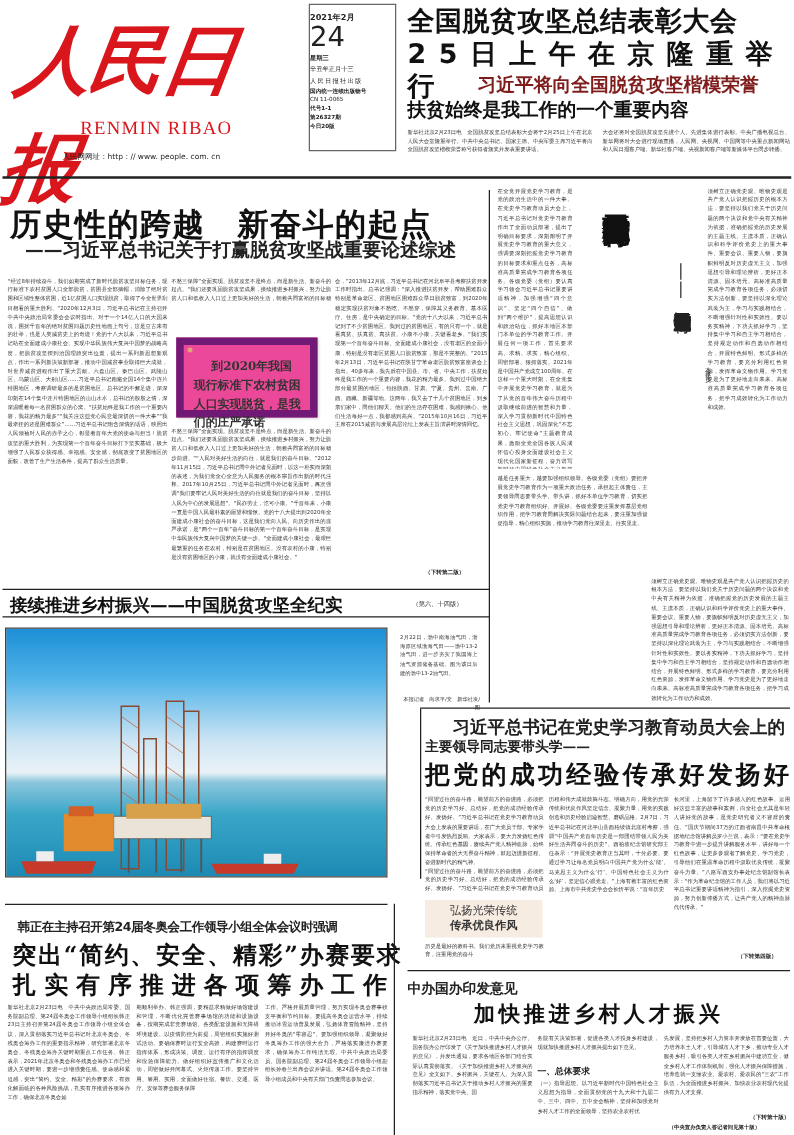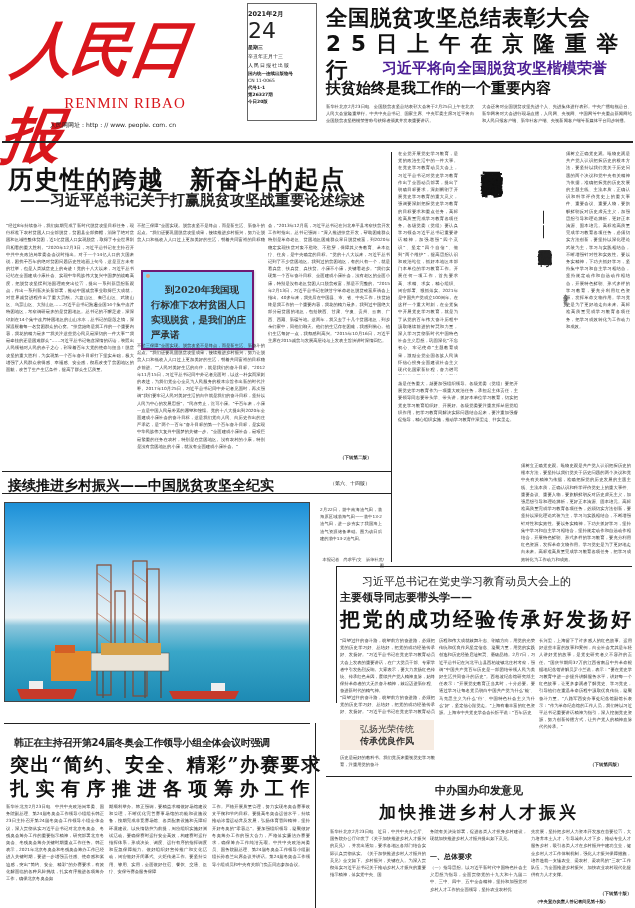--- a/index.html
+++ b/index.html
@@ -11,21 +11,21 @@
 .rule{position:absolute;background:#222}
 
 #logo{left:14px;top:6px;width:215px;height:86px;color:#d9161c;font-family:"DejaVu Serif","Liberation Serif",serif;font-size:60px;font-style:italic;font-weight:bold;letter-spacing:-2px;line-height:86px;transform:skewX(-8deg)}
 #renmin{left:60px;top:95px;width:130px;font-family:"Liberation Serif","DejaVu Serif",serif;color:#d9161c;font-size:15px;letter-spacing:1px;text-align:center}
 #url{left:50px;top:121px;font-size:6px;color:#222}
 #datebox{left:247px;top:3px;width:70px;height:118px;border:1.5px solid #666;text-align:left;font-size:5px;line-height:9px;color:#222}
 #datebox .big{font-size:22px;line-height:24px;font-weight:normal}
 #datebox .ym{font-size:6.5px;margin-top:6px;font-weight:bold}
 #headline1{left:326px;top:5px;width:305px;font-size:21.5px;font-weight:bold;line-height:26px;color:#111;letter-spacing:0.5px}
 #headline2{left:326px;top:31px;width:305px;font-size:21.5px;font-weight:bold;line-height:26px;color:#111;letter-spacing:10px}
-#sub1{left:382px;top:58px;width:250px;font-size:15px;font-weight:bold;line-height:20px;color:#4c1d95}
+#sub1{left:382px;top:58px;width:250px;font-size:15px;font-weight:bold;line-height:20px;color:#7f1d1d}
 #sub2{left:326px;top:78px;width:250px;font-size:15px;font-weight:bold;line-height:20px;color:#111}
 
 .h-big{font-weight:bold;color:#111}
 </style>
 </head>
 <body>
 
 <div id="logo" class="abs">人民日报</div>
 <div id="renmin" class="abs">RENMIN RIBAO</div>
 <div id="url" class="abs">人民网网址：http：// www. people. com. cn</div>
@@ -51,21 +51,21 @@
 <div class="abs txt" style="left:482px;top:103px;width:150px;height:36px">大会还将对全国脱贫攻坚先进个人、先进集体进行表彰。中央广播电视总台、新华网将对大会进行现场直播，人民网、央视网、中国网等中央重点新闻网站和人民日报客户端、新华社客户端、央视新闻客户端等新媒体平台同步转播。</div>
 
 <div class="rule" style="left:2px;top:141px;width:631px;height:1.5px"></div>
 
 <div class="abs h-big" style="left:8px;top:164px;width:380px;font-size:25px;line-height:32px;letter-spacing:1px">历史性的跨越　新奋斗的起点</div>
 <div class="abs serif" style="left:20px;top:190px;width:300px;font-size:15px;line-height:20px;font-weight:bold;color:#222;white-space:nowrap">——习近平总书记关于打赢脱贫攻坚战重要论述综述</div>
 
 <div class="abs txt" style="left:6px;top:222px;width:128px;height:248px">“经过8年持续奋斗，我们如期完成了新时代脱贫攻坚目标任务，现行标准下农村贫困人口全部脱贫，贫困县全部摘帽，消除了绝对贫困和区域性整体贫困，近1亿贫困人口实现脱贫，取得了令全世界刮目相看的重大胜利。”2020年12月3日，习近平总书记在主持召开中共中央政治局常委会会议时指出。对于一个14亿人口的大国来说，困扰千百年的绝对贫困问题历史性地画上句号，这是亘古未有的壮举，也是人类減贫史上的奇迹！党的十八大以来，习近平总书记站在全面建成小康社会、实现中华民族伟大复兴中国梦的战略高度，把脱贫攻坚摆到治国理政突出位置，提出一系列新思想新观点，作出一系列新决策新部署，推动中国减贫事业取得巨大成就，对世界减贫进程作出了重大贡献。六盘山区、秦巴山区、武陵山区、乌蒙山区、大别山区……习近平总书记跑遍全国14个集中连片特困地区，考察调研最多的是贫困地区。总书记的不懈足迹，深深印刻在14个集中连片特困地区的山山水水，总书记的殷殷之情，深深温暖着每一名贫困群众的心窝。“扶贫始终是我工作的一个重要内容，我花的精力最多”“我关注这些党心民意最深切的一件大事”“我最牵挂的还是困难群众”……习近平总书记饱含深情的话语，映照出人民领袖对人民的赤子之心，彰显着百年大党的使命与担当！脱贫攻坚的重大胜利，为实现第一个百年奋斗目标打下坚实基础，极大增强了人民群众获得感、幸福感、安全感，彻底改变了贫困地区的面貌，改善了生产生活条件，提高了群众生活质量。</div>
 <div class="abs txt" style="left:137px;top:222px;width:128px;height:22px">不愁三保障”全面实现。脱贫攻坚不是终点，而是新生活、新奋斗的起点。“我们还要巩固脱贫攻坚成果，接续推进乡村振兴，努力让脱贫人口和低收入人口过上更加美好的生活，朝着共同富裕的目标稳步前进。”“人民对美好生活的向往，就是我们的奋斗目标。”2012年11月15日，习近平总书记同中外记者见面时，以这一朴实而深刻的表述，为我们党全心全意为人民服务的根本宗旨作出新的时代注释。2017年10月25日，习近平总书记同中外记者见面时，再次强调“我们要牢记人民对美好生活的向往就是我们的奋斗目标，坚持以人民为中心的发展思想”。“民亦劳止，汔可小康。”千百年来，小康一直是中国人民最朴素的愿望和憧憬。党的十八大提出到2020年全面建成小康社会的奋斗目标，这是我们党向人民、向历史作出的庄严承诺，是“两个一百年”奋斗目标的第一个百年奋斗目标，是实现中华民族伟大复兴中国梦的关键一步。“全面建成小康社会，最艰巨最繁重的任务在农村，特别是在贫困地区。没有农村的小康，特别是没有贫困地区的小康，就没有全面建成小康社会。”</div>
 
-<div class="abs" style="left:141px;top:270px;width:113px;height:80px;background:#7dd3fc;border:2px solid #701a75;box-shadow:1px 1px 2px rgba(0,0,0,0.15)">
+<div class="abs" style="left:141px;top:270px;width:113px;height:64px;background:#ec4899;border:6px solid #701a75;box-shadow:1px 1px 2px rgba(0,0,0,0.15)">
   <div style="position:absolute;left:3px;top:2px;width:4px;height:4px;background:#e3a27a;border-radius:50%"></div>
   <div class="serif" style="padding:10px 6px 4px 8px;font-size:9.5px;line-height:15px;color:#333;font-weight:bold;text-indent:14px">到2020年我国现行标准下农村贫困人口实现脱贫，是我们的庄严承诺</div>
 </div>
 
 <div class="abs txt" style="left:137px;top:342px;width:128px;height:128px">不愁三保障”全面实现。脱贫攻坚不是终点，而是新生活、新奋斗的起点。“我们还要巩固脱贫攻坚成果，接续推进乡村振兴，努力让脱贫人口和低收入人口过上更加美好的生活，朝着共同富裕的目标稳步前进。”“人民对美好生活的向往，就是我们的奋斗目标。”2012年11月15日，习近平总书记同中外记者见面时，以这一朴实而深刻的表述，为我们党全心全意为人民服务的根本宗旨作出新的时代注释。2017年10月25日，习近平总书记同中外记者见面时，再次强调“我们要牢记人民对美好生活的向往就是我们的奋斗目标，坚持以人民为中心的发展思想”。“民亦劳止，汔可小康。”千百年来，小康一直是中国人民最朴素的愿望和憧憬。党的十八大提出到2020年全面建成小康社会的奋斗目标，这是我们党向人民、向历史作出的庄严承诺，是“两个一百年”奋斗目标的第一个百年奋斗目标，是实现中华民族伟大复兴中国梦的关键一步。“全面建成小康社会，最艰巨最繁重的任务在农村，特别是在贫困地区。没有农村的小康，特别是没有贫困地区的小康，就没有全面建成小康社会。”</div>
 <div class="abs txt" style="left:268px;top:222px;width:122px;height:242px">会，”2013年12月底，习近平总书记在河北阜平县考察扶贫开发工作时指出。总书记强调：“深入推进扶贫开发，帮助困难群众特别是革命老区、贫困地区困难群众早日脱贫致富，到2020年稳定实现扶贫对象不愁吃、不愁穿，保障其义务教育、基本医疗、住房，是中央确定的目标。”党的十八大以来，习近平总书记到了不少贫困地区。我到过的贫困地区，有的只有一个，就是看真贫、扶真贫、真扶贫。小康不小康，关键看老乡。“我们实现第一个百年奋斗目标、全面建成小康社会，没有老区的全面小康，特别是没有老区贫困人口脱贫致富，那是不完整的。”2015年2月13日，习近平总书记在陕甘宁革命老区脱贫致富座谈会上指出。40多年来，我先后在中国县、市、省、中央工作，扶贫始终是我工作的一个重要内容，我花的精力最多。我到过中国绝大部分最贫困的地区，包括陕西、甘肃、宁夏、贵州、云南、广西、西藏、新疆等地。这两年，我又去了十几个贫困地区，到乡亲们家中，同他们聊天。他们的生活存在困难，我感到揪心。他们生活每好一点，我都感到高兴。”2015年10月16日，习近平主席在2015减贫与发展高层论坛上发表主旨演讲时深情回忆。</div>
 <div class="abs" style="left:340px;top:455px;font-size:4.5px;font-weight:bold;color:#222">（下转第二版）</div>
 
 <div class="rule" style="left:391px;top:152px;width:1px;height:410px"></div>
 
@@ -121,21 +121,21 @@
     <path d="M164 188 L234 188 L230 196 L168 196 Z" fill="#c73a2a"></path>
     <rect x="206" y="180" width="14" height="8" fill="#eee"></rect>
   </svg>
 </div>
 
 <div class="abs txt" style="left:320px;top:506px;width:62px;height:50px;font-size:4.2px;line-height:7.2px">2月22日，渤中南海油气田，渤海原区域渤海气田——渤中13-2油气田，进一步夯实了我国海上油气资源储备基础。图为该日后建的渤中13-2油气田。</div>
 <div class="abs" style="left:322px;top:557px;width:62px;font-size:4.2px;line-height:6px;text-align:right;color:#333">本报记者　尚求平/文　新华社发/图</div>
 
 <div class="rule" style="left:336px;top:566px;width:296px;height:1.2px"></div>
 <div class="rule" style="left:336px;top:567px;width:1px;height:136px"></div>
-<div class="abs serif" style="left:362px;top:574px;width:270px;font-size:11px;line-height:16px;font-weight:normal;color:#222;white-space:nowrap">习近平总书记在党史学习教育动员大会上的</div>
+<div class="abs serif" style="left:362px;top:574px;width:270px;font-size:14px;line-height:16px;font-weight:bold;color:#222;white-space:nowrap">习近平总书记在党史学习教育动员大会上的</div>
 <div class="abs serif" style="left:340px;top:590px;width:270px;font-size:11px;line-height:16px;font-weight:bold;color:#222">主要领导同志要带头学——</div>
 <div class="abs h-big" style="left:340px;top:605px;width:292px;font-size:20px;line-height:28px;letter-spacing:2.6px;white-space:nowrap">把党的成功经验传承好发扬好</div>
 
 <div class="abs txt" style="left:340px;top:637px;width:95px;height:58px">“回望过往的奋斗路，眺望前方的奋进路，必须把党的历史学习好、总结好，把党的成功经验传承好、发扬好。”习近平总书记在党史学习教育动员大会上发表的重要讲话，在广大党员干部、专家学者中引发热烈反响。大家表示，要大力发扬红色传统、传承红色基因，赓续共产党人精神血脉，始终保持革命者的大无畏奋斗精神，鼓起迈进新征程、奋进新时代的精气神。</div>
 <div class="abs" style="left:340px;top:720px;width:94px;height:30px;background:#f7ece2;text-align:center;color:#333">
   <div class="serif" style="font-size:9px;line-height:12px;padding-top:3px;font-weight:normal">弘扬光荣传统</div>
   <div class="serif" style="font-size:9px;line-height:12px;font-weight:bold">传承优良作风</div>
 </div>
 <div class="abs txt" style="left:340px;top:694px;width:95px;height:22px">“回望过往的奋斗路，眺望前方的奋进路，必须把党的历史学习好、总结好，把党的成功经验传承好、发扬好。”习近平总书记在党史学习教育动员大会上发表的重要讲话，在广大党员干部、专家学者中引发热烈反响。大家表示，要大力发扬红色传统、传承红色基因，赓续共产党人精神血脉，始终保持革命者的大无畏奋斗精神，鼓起迈进新征程、奋进新时代的精气神。</div>
 <div class="abs txt" style="left:340px;top:754px;width:95px;height:16px">历史是最好的教科书。我们党历来重视党史学习教育，注重用党的奋斗</div>
@@ -147,21 +147,21 @@
 <div class="abs" style="left:14px;top:736px;width:296px;font-size:10px;line-height:14px;font-weight:bold;color:#222;white-space:nowrap;letter-spacing:-0.3px">韩正在主持召开第24届冬奥会工作领导小组全体会议时强调</div>
 <div class="abs serif" style="left:10px;top:752px;width:300px;font-size:19px;line-height:24px;font-weight:bold;color:#111;white-space:nowrap;letter-spacing:1.5px">突出“简约、安全、精彩”办赛要求</div>
 <div class="abs serif" style="left:10px;top:776px;width:300px;font-size:19px;line-height:24px;font-weight:bold;color:#111;white-space:nowrap;letter-spacing:6.5px">扎实有序推进各项筹办工作</div>
 <div class="abs txt" style="left:6px;top:803px;width:98px;height:102px">新华社北京2月23日电　中共中央政治局常委、国务院副总理、第24届冬奥会工作领导小组组长韩正23日主持召开第24届冬奥会工作领导小组全体会议，深入贯彻落实习近平总书记对北京冬奥会、冬残奥会筹办工作的重要指示精神，研究部署北京冬奥会、冬残奥会筹办关键时期重点工作任务。韩正表示，2021年北京冬奥会和冬残奥会筹办工作已经进入关键时期，要进一步增强责任感、使命感和紧迫感，突出“简约、安全、精彩”的办赛要求，有效化解面临的各种风险挑战，扎实有序推进各项筹办工作，确保北京冬奥会如</div>
 <div class="abs txt" style="left:109px;top:803px;width:98px;height:102px">期顺利举办。韩正强调，要精益求精做好场馆建设和管理，不断优化完善赛事场馆的功能和设施设备，按期完成非竞赛场馆、各类配套设施和无障碍环境建设。以疫情防控为前提，周密组织实施好测试活动。要确保赛时运行安全高效，构建赛时运行指挥体系，形成决策、调度、运行有序的指挥调度和应急保障能力。做好组织好宣传推广和文化活动，周密做好开闭幕式、火炬传递工作。要坚持管用、够用、实用，全面做好住宿、餐饮、交通、医疗、安保等赛会服务保障</div>
 <div class="abs txt" style="left:212px;top:803px;width:98px;height:102px">工作。严格开展质量管理，努力实现冬奥会赛事收支平衡和节约目标。要提高冬奥会运营水平，持续推动冰雪运动普及发展，弘扬体育冒险精神，坚持开好冬奥的“零容忍”。要加强组织领导，凝聚做好冬奥筹办工作的强大合力，严格落实廉洁办赛要求，确保筹办工作纯洁无瑕。中共中央政治局委员、国务院副总理、第24届冬奥会工作领导小组副组长孙春兰出席会议并讲话。第24届冬奥会工作领导小组成员和中央有关部门负责同志参加会议。</div>
 
 <div class="rule" style="left:315px;top:723px;width:1px;height:185px"></div>
 
 <div class="rule" style="left:326px;top:776px;width:306px;height:1.2px"></div>
-<div class="abs serif" style="left:326px;top:783px;width:306px;text-align:center;font-size:11px;line-height:16px;font-weight:bold;color:#222">中办国办印发意见</div>
+<div class="abs serif" style="left:326px;top:783px;width:306px;font-size:11px;line-height:16px;font-weight:bold;color:#222">中办国办印发意见</div>
 <div class="abs h-big" style="left:326px;top:800px;width:306px;text-align:center;font-size:17px;line-height:24px;letter-spacing:3px">加快推进乡村人才振兴</div>
 <div class="abs txt" style="left:330px;top:828px;width:96px;height:78px">新华社北京2月23日电　近日，中共中央办公厅、国务院办公厅印发了《关于加快推进乡村人才振兴的意见》，并发出通知，要求各地区各部门结合实际认真贯彻落实。《关于加快推进乡村人才振兴的意见》全文如下。乡村振兴，关键在人。为深入贯彻落实习近平总书记关于推动乡村人才振兴的重要指示精神，落实党中央、国</div>
 <div class="abs txt" style="left:430px;top:828px;width:97px;height:22px">务院有关决策部署，促进各类人才投身乡村建设，现就加快推进乡村人才振兴提出如下意见。</div>
 <div class="abs" style="left:430px;top:852px;width:97px;text-align:left;font-size:7px;line-height:10px;font-weight:bold;color:#222">一、总体要求</div>
 <div class="abs txt" style="left:430px;top:864px;width:97px;height:42px">（一）指导思想。以习近平新时代中国特色社会主义思想为指导，全面贯彻党的十九大和十九届二中、三中、四中、五中全会精神，坚持和加强党对乡村人才工作的全面领导，坚持农业农村优</div>
 <div class="abs txt" style="left:531px;top:828px;width:100px;height:64px">先发展，坚持把乡村人力资本开发放在首要位置，大力培养本土人才，引导城市人才下乡，推动专业人才服务乡村，吸引各类人才在乡村振兴中建功立业，健全乡村人才工作体制机制，强化人才振兴保障措施，培养造就一支懂农业、爱农村、爱农民的“三农”工作队伍，为全面推进乡村振兴、加快农业农村现代化提供有力人才支撑。</div>
 <div class="abs" style="left:600px;top:891px;font-size:4.5px;font-weight:bold;color:#222">（下转第十版）</div>
 <div class="abs" style="left:535px;top:899px;font-size:4.3px;font-weight:bold;color:#222">（中央宣办负责人答记者问见第十版）</div>
 
 </body></html>

